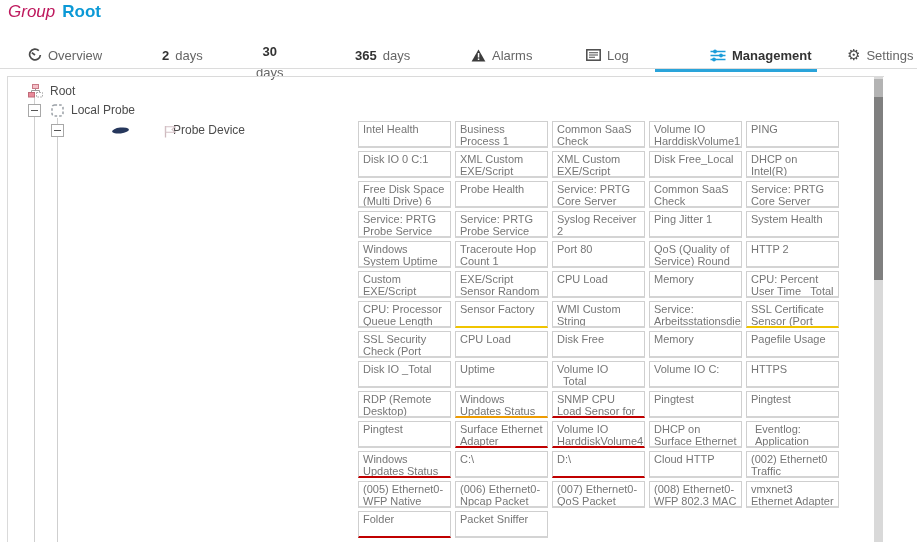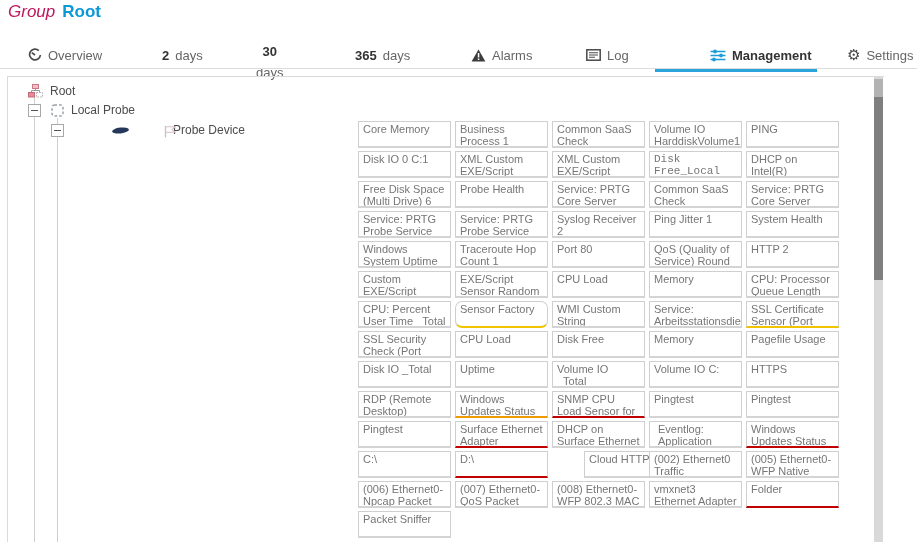--- a/index.html
+++ b/index.html
@@ -170,78 +170,79 @@
 </div>
 
 <span class="flag">
   <svg width="14" height="13" viewBox="0 0 14 13">
     <path d="M2.5 1 v11.5" stroke="#cdb9be" stroke-width="1.3" fill="none"></path>
     <path d="M2.5 1.8 h9.5 l-3 2.7 3 2.7 h-9.5 Z" fill="none" stroke="#d3c0c5" stroke-width="1.1"></path>
   </svg>
 </span>
 
 <div class="sensor-grid">
-    <div class="cell" style="border-bottom-color: rgb(212, 212, 212);">Core Memory</div>
+    <div class="cell" style="border-bottom-color: rgb(212, 212, 212);">Intel Health</div>
     <div class="cell" style="border-bottom-color: rgb(212, 212, 212);">Business Process 1</div>
     <div class="cell" style="border-bottom-color: rgb(212, 212, 212);">Common SaaS Check</div>
     <div class="cell" style="border-bottom-color: rgb(212, 212, 212);">Volume IO HarddiskVolume1</div>
     <div class="cell" style="border-bottom-color: rgb(212, 212, 212);">PING</div>
     <div class="cell" style="border-bottom-color: rgb(212, 212, 212);">Disk IO 0 C:1</div>
     <div class="cell" style="border-bottom-color: rgb(212, 212, 212);">XML Custom EXE/Script Sensor</div>
     <div class="cell" style="border-bottom-color: rgb(212, 212, 212);">XML Custom EXE/Script Sensor</div>
-    <div class="cell" style="border-bottom-color: rgb(212, 212, 212); font-family: Liberation Mono, monospace;">Disk Free_Local</div>
+    <div class="cell" style="border-bottom-color: rgb(212, 212, 212);">Disk Free_Local</div>
     <div class="cell" style="border-bottom-color: rgb(212, 212, 212);">DHCP on Intel(R) PRO/1000 MT</div>
     <div class="cell" style="border-bottom-color: rgb(212, 212, 212);">Free Disk Space (Multi Drive) 6</div>
     <div class="cell" style="border-bottom-color: rgb(212, 212, 212);">Probe Health</div>
     <div class="cell" style="border-bottom-color: rgb(212, 212, 212);">Service: PRTG Core Server Service</div>
     <div class="cell" style="border-bottom-color: rgb(212, 212, 212);">Common SaaS Check</div>
     <div class="cell" style="border-bottom-color: rgb(212, 212, 212);">Service: PRTG Core Server Service</div>
     <div class="cell" style="border-bottom-color: rgb(212, 212, 212);">Service: PRTG Probe Service</div>
     <div class="cell" style="border-bottom-color: rgb(212, 212, 212);">Service: PRTG Probe Service</div>
     <div class="cell" style="border-bottom-color: rgb(212, 212, 212);">Syslog Receiver 2</div>
     <div class="cell" style="border-bottom-color: rgb(212, 212, 212);">Ping Jitter 1</div>
     <div class="cell" style="border-bottom-color: rgb(212, 212, 212);">System Health</div>
     <div class="cell" style="border-bottom-color: rgb(212, 212, 212);">Windows System Uptime 2</div>
     <div class="cell" style="border-bottom-color: rgb(212, 212, 212);">Traceroute Hop Count 1</div>
     <div class="cell" style="border-bottom-color: rgb(212, 212, 212);">Port 80</div>
     <div class="cell" style="border-bottom-color: rgb(212, 212, 212);">QoS (Quality of Service) Round Trip</div>
     <div class="cell" style="border-bottom-color: rgb(212, 212, 212);">HTTP 2</div>
     <div class="cell" style="border-bottom-color: rgb(212, 212, 212);">Custom EXE/Script Sensor 1</div>
     <div class="cell" style="border-bottom-color: rgb(212, 212, 212);">EXE/Script Sensor Random number</div>
     <div class="cell" style="border-bottom-color: rgb(212, 212, 212);">CPU Load</div>
     <div class="cell" style="border-bottom-color: rgb(212, 212, 212);">Memory</div>
+    <div class="cell" style="border-bottom-color: rgb(212, 212, 212);">CPU: Percent User Time _Total</div>
     <div class="cell" style="border-bottom-color: rgb(212, 212, 212);">CPU: Processor Queue Length</div>
-    <div class="cell" style="border-bottom-color: rgb(212, 212, 212);">CPU: Percent User Time _Total</div>
-    <div class="cell" style="border-bottom-color: rgb(240, 196, 0); border-radius: 7px;">Sensor Factory</div>
+    <div class="cell" style="border-bottom-color: rgb(240, 196, 0);">Sensor Factory</div>
     <div class="cell" style="border-bottom-color: rgb(212, 212, 212);">WMI Custom String</div>
     <div class="cell" style="border-bottom-color: rgb(212, 212, 212);">Service: Arbeitsstationsdie…</div>
     <div class="cell" style="border-bottom-color: rgb(240, 196, 0);">SSL Certificate Sensor (Port 443)</div>
     <div class="cell" style="border-bottom-color: rgb(212, 212, 212);">SSL Security Check (Port 443)</div>
     <div class="cell" style="border-bottom-color: rgb(212, 212, 212);">CPU Load</div>
     <div class="cell" style="border-bottom-color: rgb(212, 212, 212);">Disk Free</div>
     <div class="cell" style="border-bottom-color: rgb(212, 212, 212);">Memory</div>
     <div class="cell" style="border-bottom-color: rgb(212, 212, 212);">Pagefile Usage</div>
     <div class="cell" style="border-bottom-color: rgb(212, 212, 212);">Disk IO _Total</div>
     <div class="cell" style="border-bottom-color: rgb(212, 212, 212);">Uptime</div>
     <div class="cell" style="border-bottom-color: rgb(212, 212, 212);">Volume IO _Total</div>
     <div class="cell" style="border-bottom-color: rgb(212, 212, 212);">Volume IO C:</div>
     <div class="cell" style="border-bottom-color: rgb(212, 212, 212);">HTTPS</div>
     <div class="cell" style="border-bottom-color: rgb(212, 212, 212);">RDP (Remote Desktop)</div>
     <div class="cell" style="border-bottom-color: rgb(238, 155, 1);">Windows Updates Status</div>
     <div class="cell" style="border-bottom-color: rgb(192, 0, 0);">SNMP CPU Load Sensor for Asako</div>
     <div class="cell" style="border-bottom-color: rgb(212, 212, 212);">Pingtest</div>
     <div class="cell" style="border-bottom-color: rgb(212, 212, 212);">Pingtest</div>
     <div class="cell" style="border-bottom-color: rgb(212, 212, 212);">Pingtest</div>
     <div class="cell" style="border-bottom-color: rgb(192, 0, 0);">Surface Ethernet Adapter</div>
+    <div class="cell" style="border-bottom-color: rgb(192, 0, 0);">Volume IO HarddiskVolume4</div>
     <div class="cell" style="border-bottom-color: rgb(212, 212, 212);">DHCP on Surface Ethernet Adapter</div>
     <div class="cell" style="border-bottom-color: rgb(212, 212, 212); padding-left: 8px;">Eventlog: Application</div>
     <div class="cell" style="border-bottom-color: rgb(192, 0, 0);">Windows Updates Status</div>
     <div class="cell" style="border-bottom-color: rgb(212, 212, 212);">C:\</div>
     <div class="cell" style="border-bottom-color: rgb(192, 0, 0);">D:\</div>
-    <div class="cell" style="border-bottom-color: rgb(212, 212, 212); margin-left: 32px;">Cloud HTTP</div>
+    <div class="cell" style="border-bottom-color: rgb(212, 212, 212);">Cloud HTTP</div>
     <div class="cell" style="border-bottom-color: rgb(212, 212, 212);">(002) Ethernet0 Traffic</div>
     <div class="cell" style="border-bottom-color: rgb(212, 212, 212);">(005) Ethernet0-WFP Native MAC</div>
     <div class="cell" style="border-bottom-color: rgb(212, 212, 212);">(006) Ethernet0-Npcap Packet</div>
     <div class="cell" style="border-bottom-color: rgb(212, 212, 212);">(007) Ethernet0-QoS Packet</div>
     <div class="cell" style="border-bottom-color: rgb(212, 212, 212);">(008) Ethernet0-WFP 802.3 MAC</div>
     <div class="cell" style="border-bottom-color: rgb(212, 212, 212);">vmxnet3 Ethernet Adapter</div>
     <div class="cell" style="border-bottom-color: rgb(192, 0, 0);">Folder</div>
     <div class="cell" style="border-bottom-color: rgb(212, 212, 212);">Packet Sniffer</div>
   </div>
 

